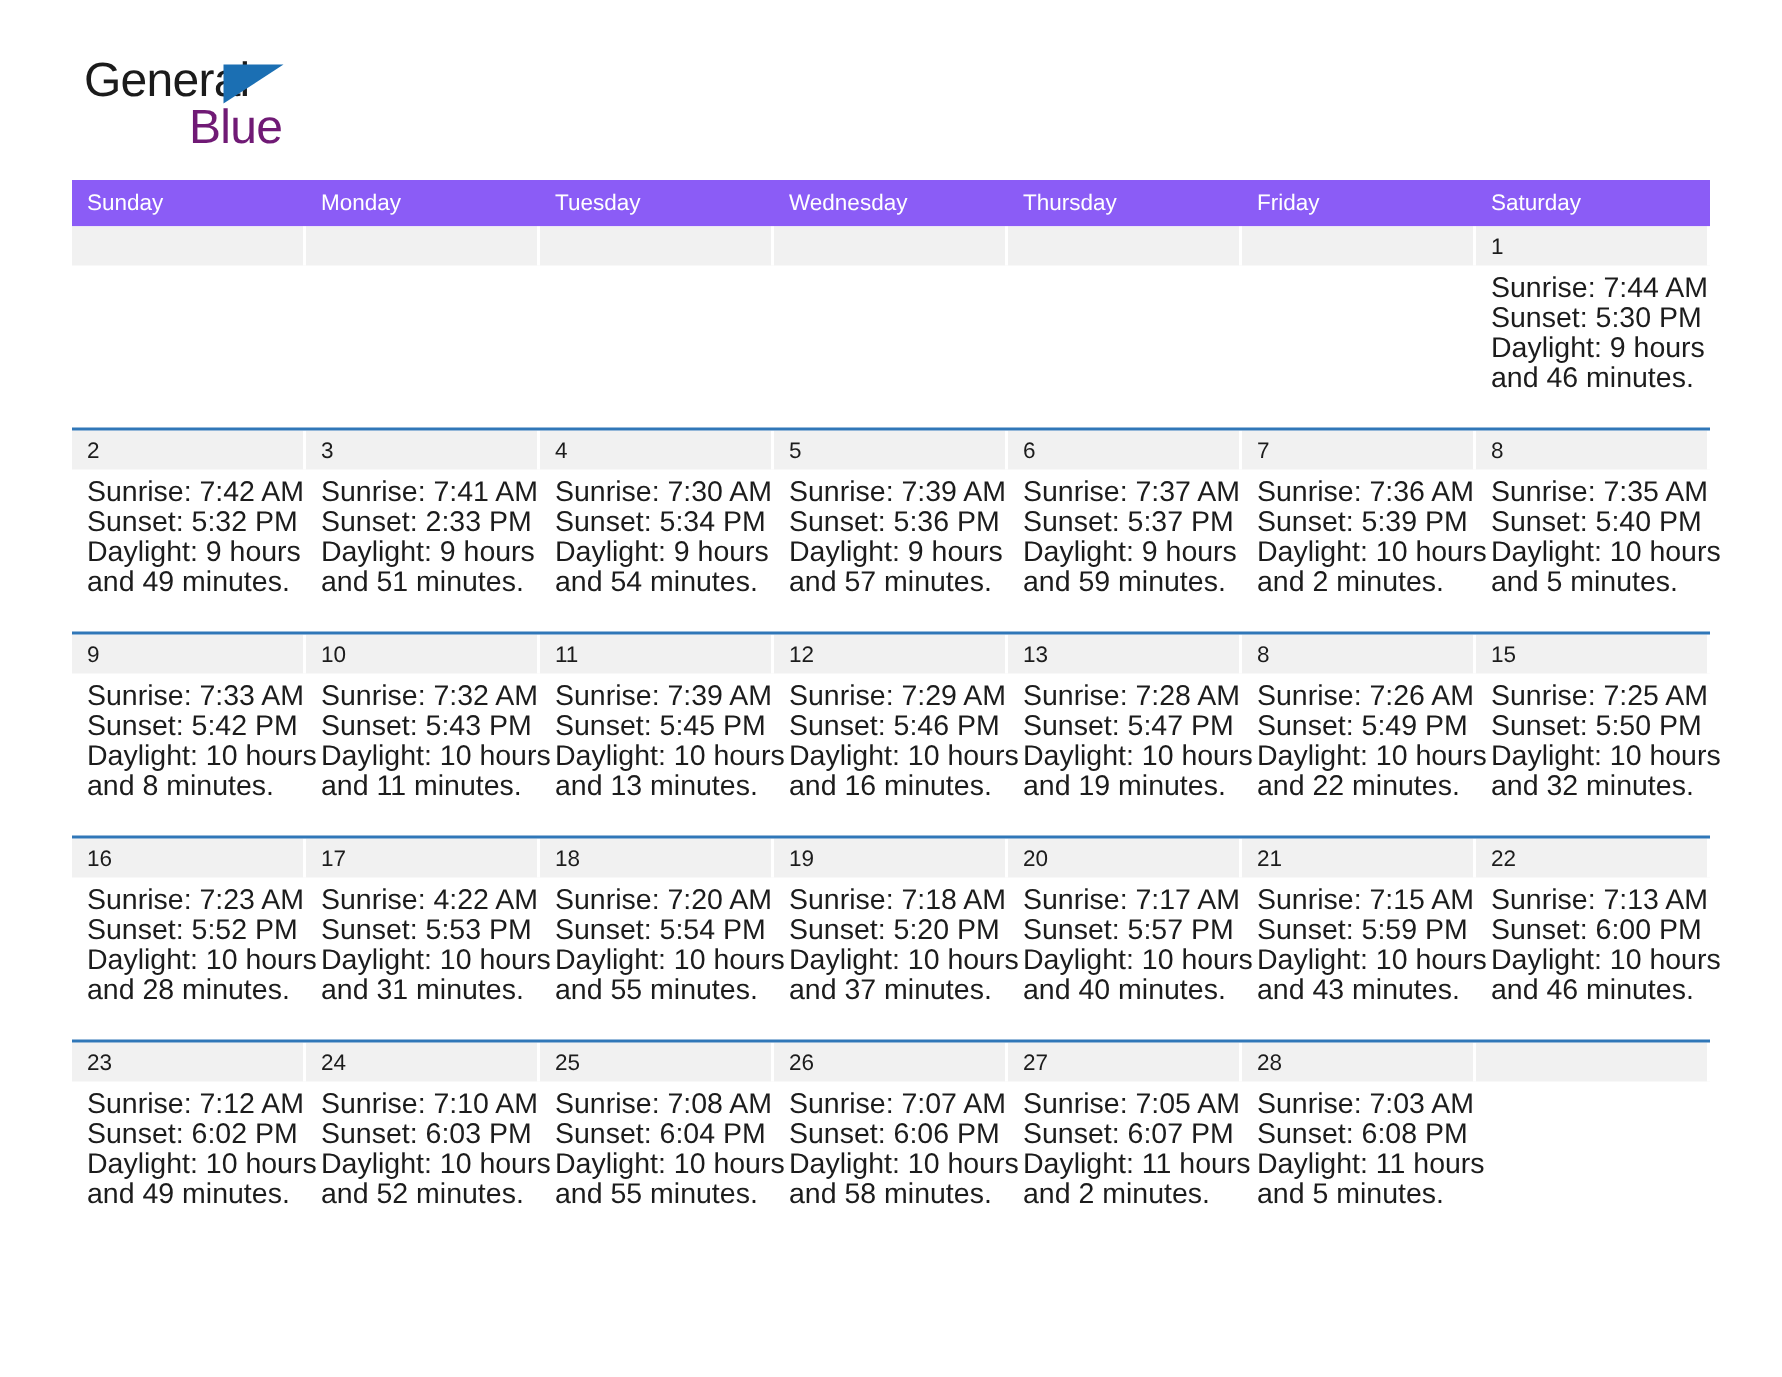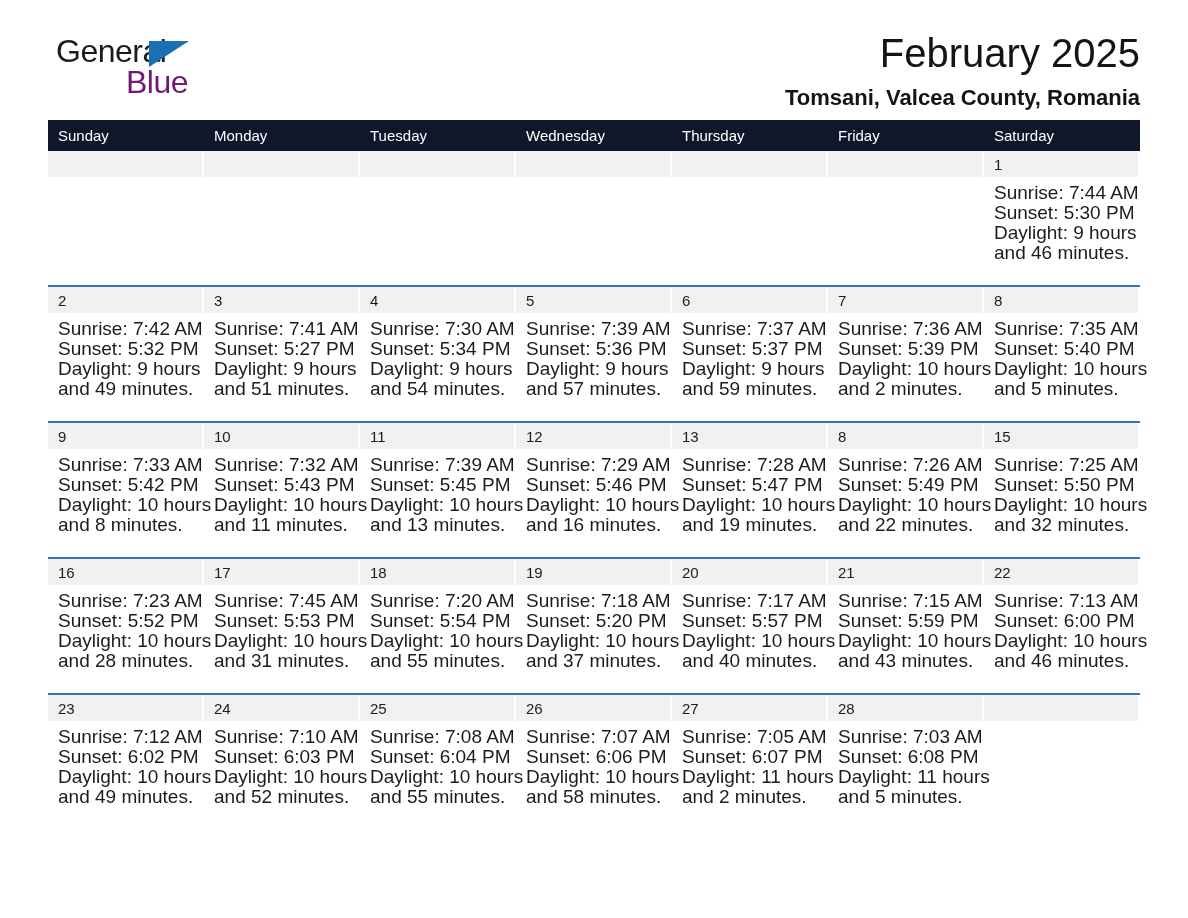--- a/index.html
+++ b/index.html
@@ -18,23 +18,23 @@
     position: relative;
     width: 1188px;
     height: 918px;
     box-sizing: border-box;
     padding: 0 48px;
   }
 
   
   .header {
     display: flex;
-    align-items: flex-start;
+    align-items: flex-end;
     justify-content: space-between;
-    padding-top: 28px;
+    padding-top: 47px;
     height: 108px;
     box-sizing: border-box;
   }
   .logo {
     position: relative;
     width: 180px;
     height: 78px;
     user-select: none;
   }
   .logo-general {
@@ -89,21 +89,21 @@
   
   .calendar {
     width: 1092px;
     margin-top: 12px;
     border-collapse: collapse;
     table-layout: fixed;
   }
   .calendar col { width: 156px; }
 
   thead th {
-    background: #0f172a;
+    background: #8b5cf6;
     color: #ffffff;
     font-size: 15px;
     font-weight: normal;
     text-align: left;
     padding: 6px 0 7px 10px;
     height: 18px;
     vertical-align: middle;
     border: none;
   }
 
@@ -149,24 +149,20 @@
 <div class="page">
 
   <div class="header">
 
     <div class="logo">
       <span class="logo-general">General</span>
       <span class="logo-tri"></span>
       <span class="logo-blue">Blue</span>
     </div>
 
-    <div class="title-block">
-      <h1 class="cal-title">February 2025</h1>
-      <div class="cal-subtitle">Tomsani, Valcea County, Romania</div>
-    </div>
 
   </div>
 
   <table class="calendar">
     <colgroup>
       <col>
         <col>
         <col>
         <col>
         <col>
@@ -276,21 +272,21 @@
               <div>Daylight: 9 hours</div>
               <div>and 49 minutes.</div>
             </div>
           </div>
         </td>
         <td>
           <div class="cell">
             <div class="daynum-band">3</div>
             <div class="details">
               <div>Sunrise: 7:41 AM</div>
-              <div>Sunset: 5:27 PM</div>
+              <div>Sunset: 2:33 PM</div>
               <div>Daylight: 9 hours</div>
               <div>and 51 minutes.</div>
             </div>
           </div>
         </td>
         <td>
           <div class="cell">
             <div class="daynum-band">4</div>
             <div class="details">
               <div>Sunrise: 7:30 AM</div>
@@ -435,21 +431,21 @@
               <div>Sunset: 5:52 PM</div>
               <div>Daylight: 10 hours</div>
               <div>and 28 minutes.</div>
             </div>
           </div>
         </td>
         <td>
           <div class="cell">
             <div class="daynum-band">17</div>
             <div class="details">
-              <div>Sunrise: 7:45 AM</div>
+              <div>Sunrise: 4:22 AM</div>
               <div>Sunset: 5:53 PM</div>
               <div>Daylight: 10 hours</div>
               <div>and 31 minutes.</div>
             </div>
           </div>
         </td>
         <td>
           <div class="cell">
             <div class="daynum-band">18</div>
             <div class="details">

